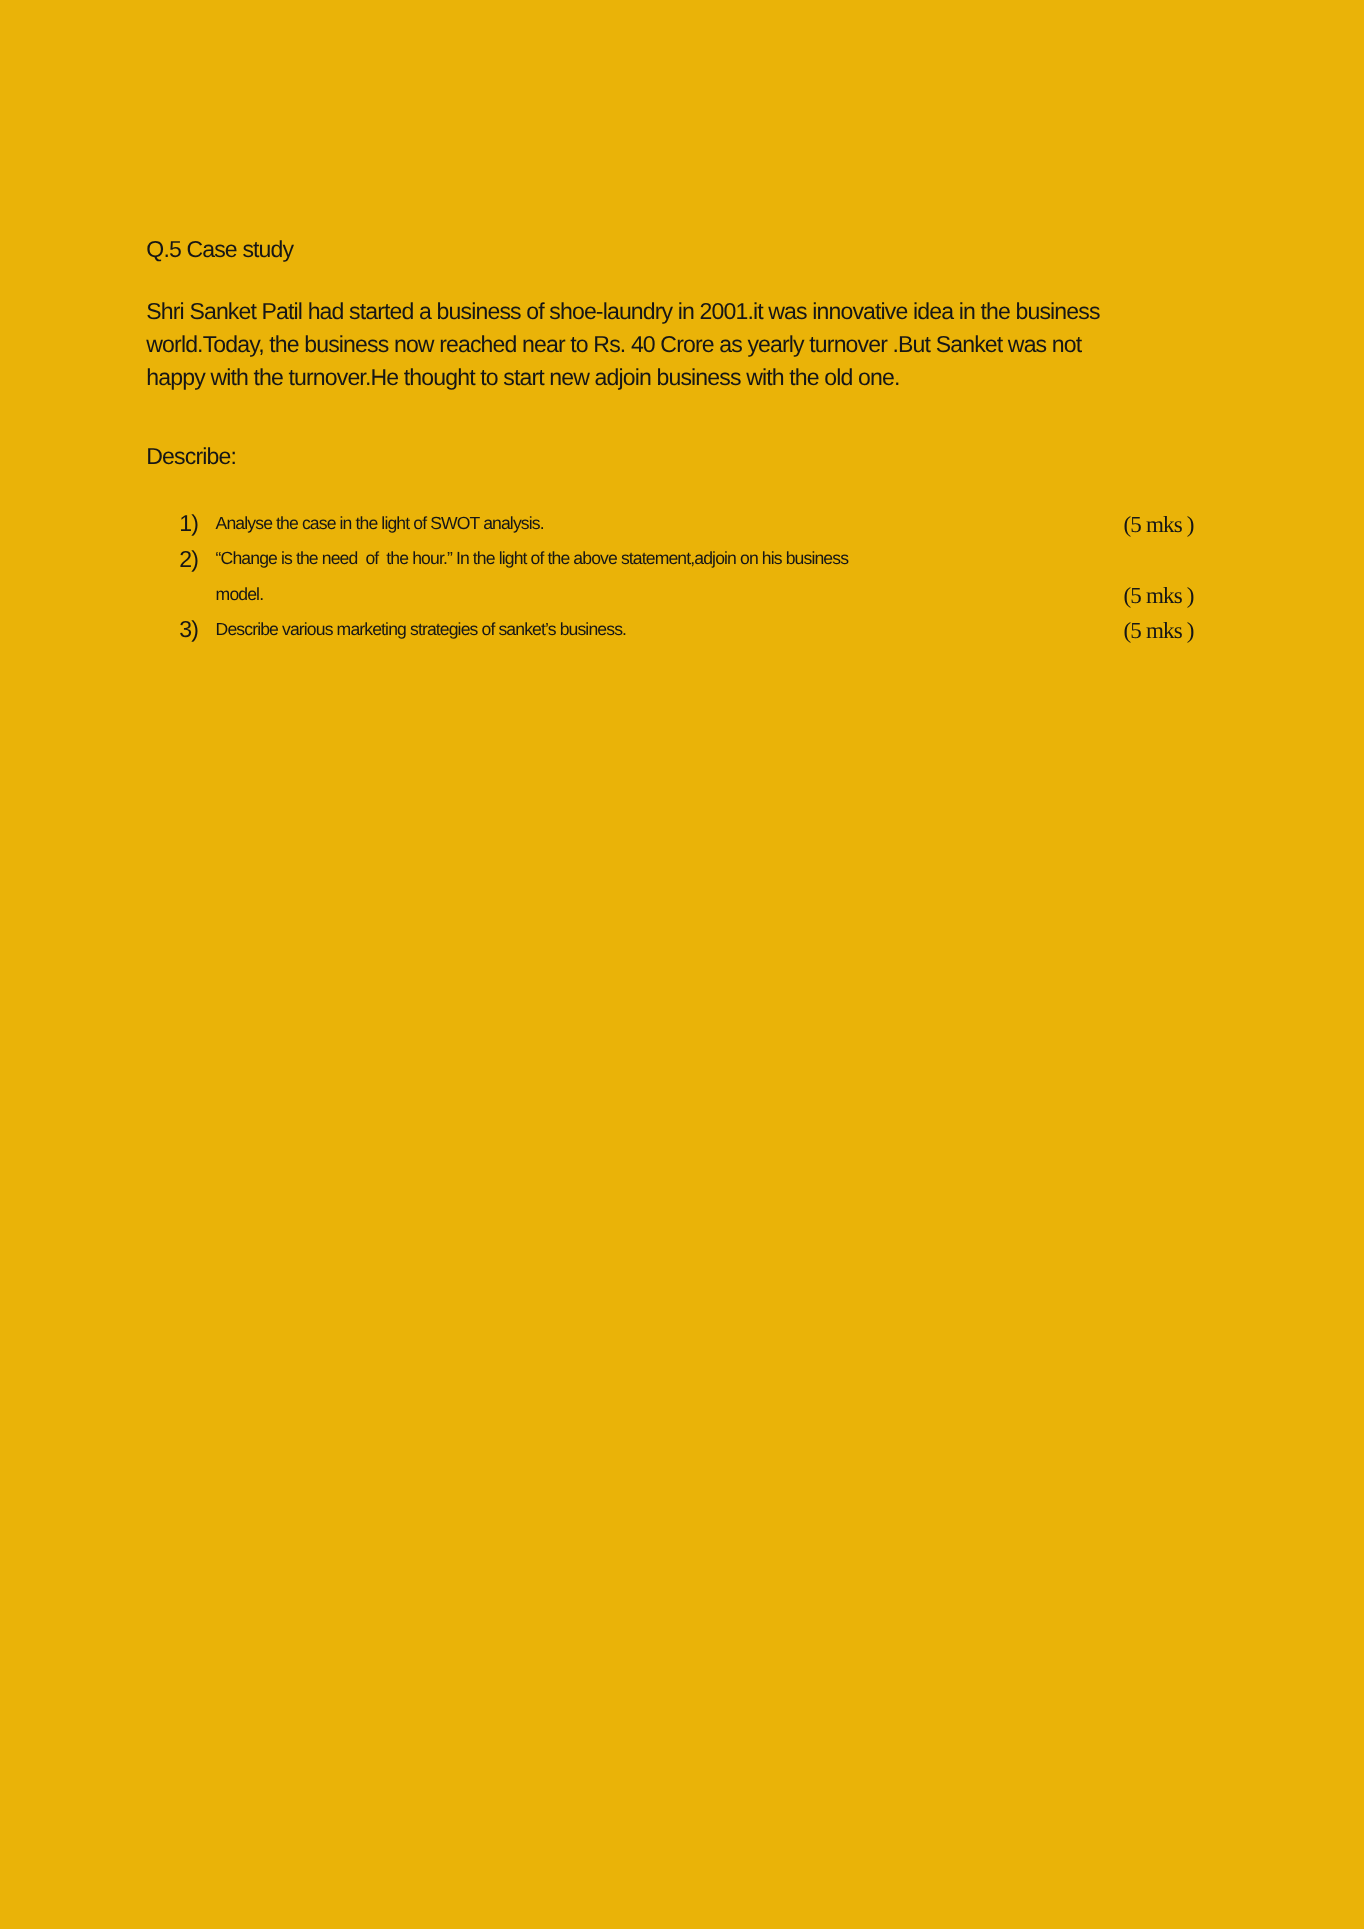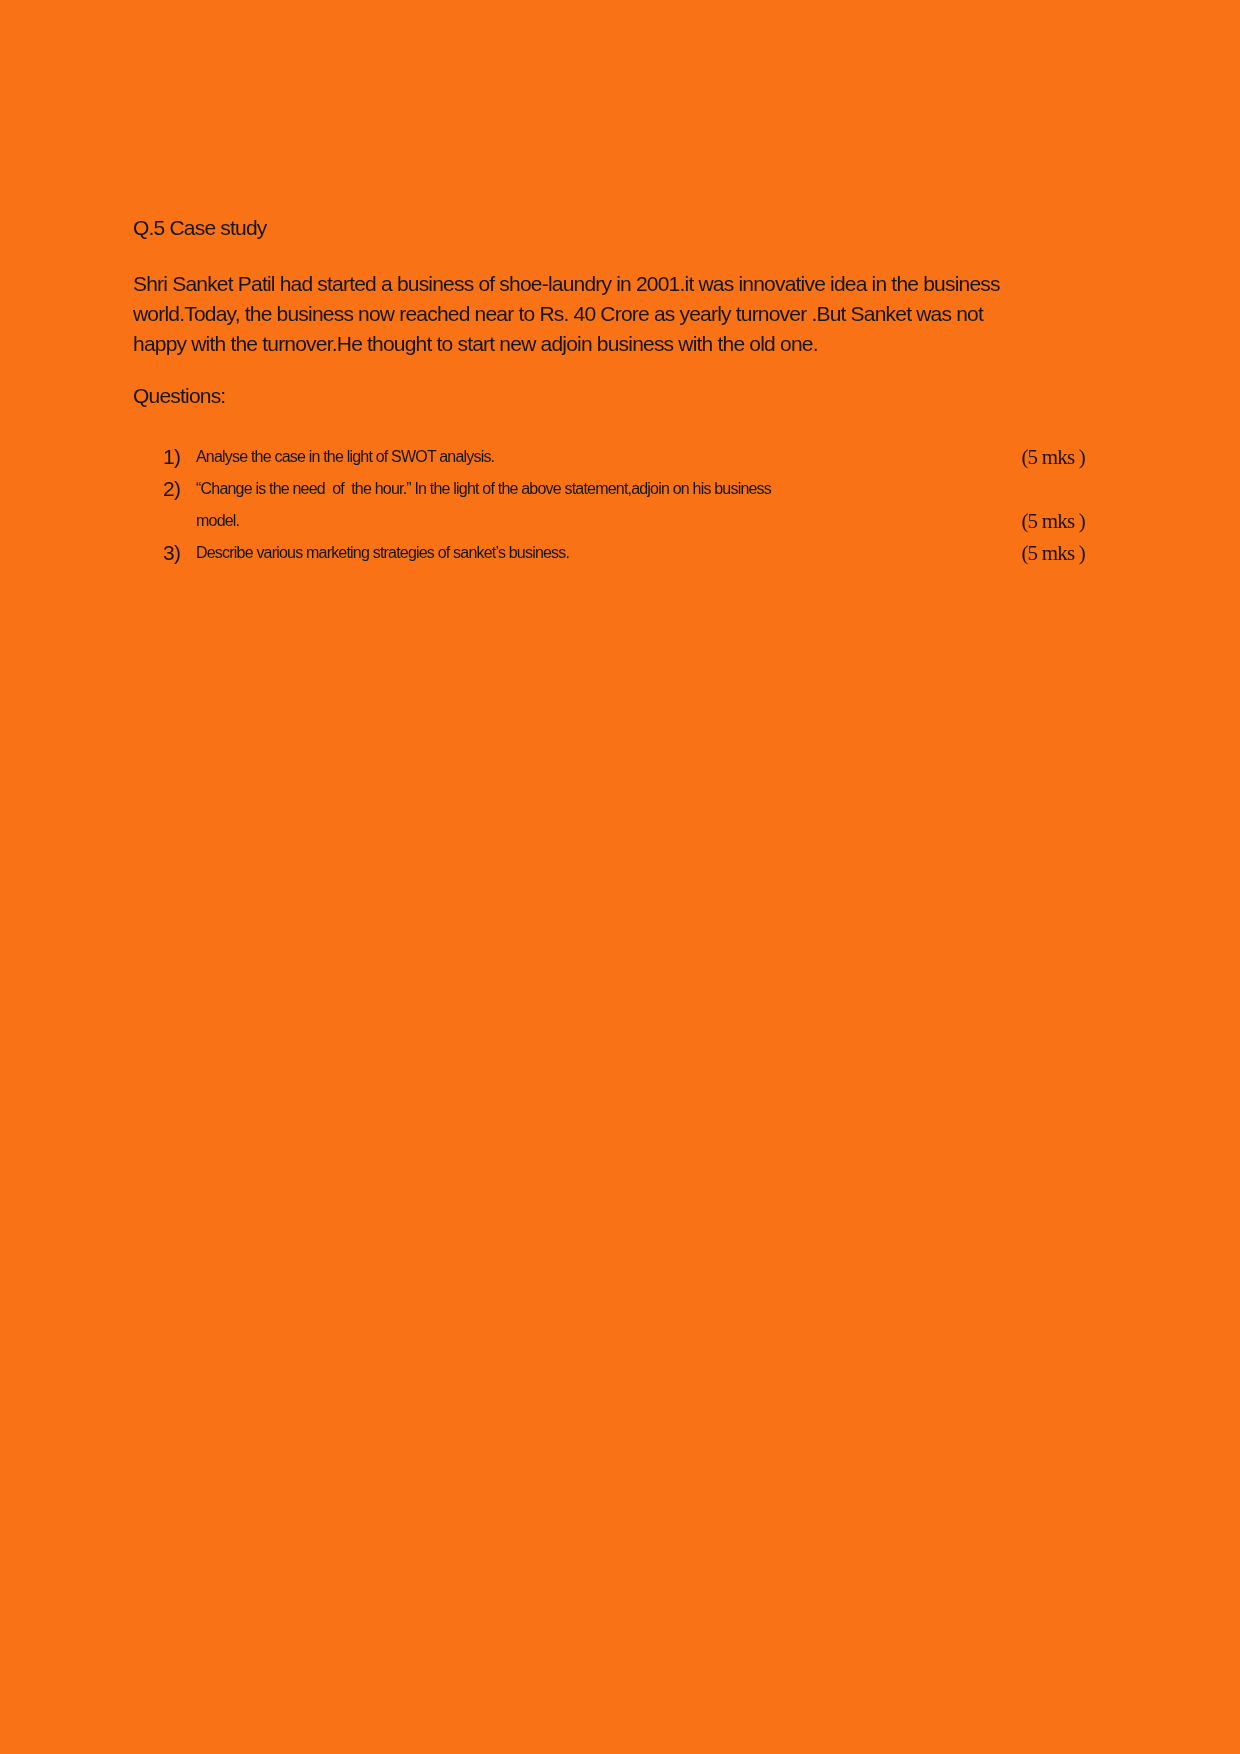--- a/index.html
+++ b/index.html
@@ -4,41 +4,41 @@
 <style>
   html, body {
     margin: 0;
     padding: 0;
     background: #ffffff;
   }
   .page {
     position: relative;
     width: 1240px;
     height: 1754px;
-    background: #f97316;
+    background: #eab308;
     font-family: "Liberation Sans", "DejaVu Sans", sans-serif;
     color: #161616;
     overflow: hidden;
   }
   .content {
     position: absolute;
     left: 133px;
     top: 215px;
     width: 952px;
   }
   .doc-title {
     font-size: 21px;
     letter-spacing: -0.8px;
     white-space: pre;
     line-height: 26px;
     margin: 0 0 28px 0;
     font-weight: 400;
   }
   .para {
-    margin: 0 0 24px 0;
+    margin: 0 0 44px 0;
   }
   .para-line {
     font-size: 21px;
     letter-spacing: -0.8px;
     white-space: pre;
     line-height: 30px;
   }
   .questions-label {
     font-size: 21px;
     letter-spacing: -0.8px;
@@ -88,21 +88,21 @@
   <div class="content">
 
     <p class="doc-title">Q.5 Case study</p>
 
     <div class="para">
       <div class="para-line">Shri Sanket Patil had started a business of shoe-laundry in 2001.it was innovative idea in the business</div>
       <div class="para-line">world.Today, the business now reached near to Rs. 40 Crore as yearly turnover .But Sanket was not</div>
       <div class="para-line">happy with the turnover.He thought to start new adjoin business with the old one.</div>
     </div>
 
-    <p class="questions-label">Questions:</p>
+    <p class="questions-label">Describe:</p>
 
     <div class="q-list">
 
       <div class="q-row">
         <span class="q-num">1)</span>
         <div class="q-body">
           <div class="q-line">
             <span class="q-text">Analyse the case in the light of SWOT analysis.</span>
             <span class="q-marks">(5 mks )</span>
           </div>

